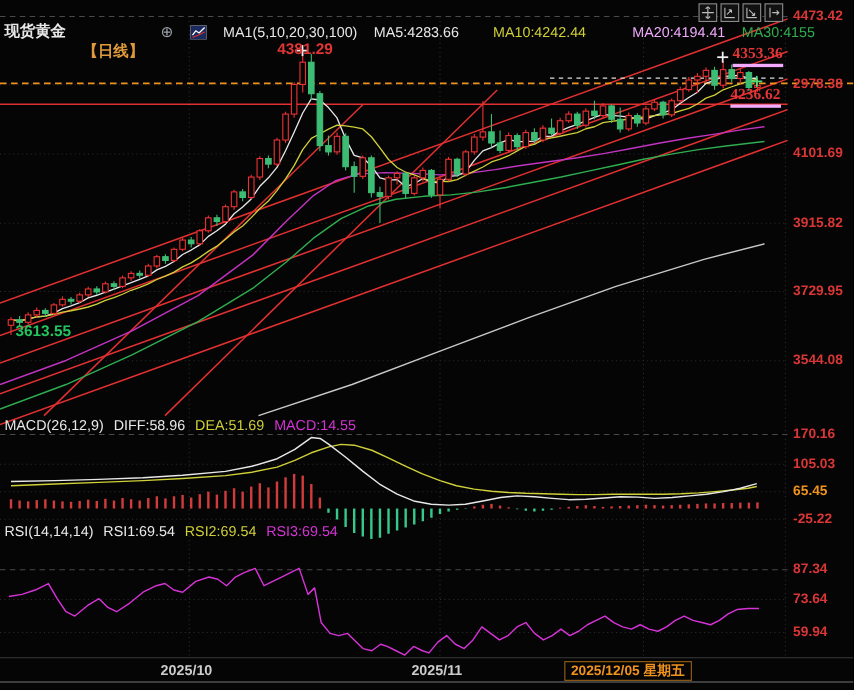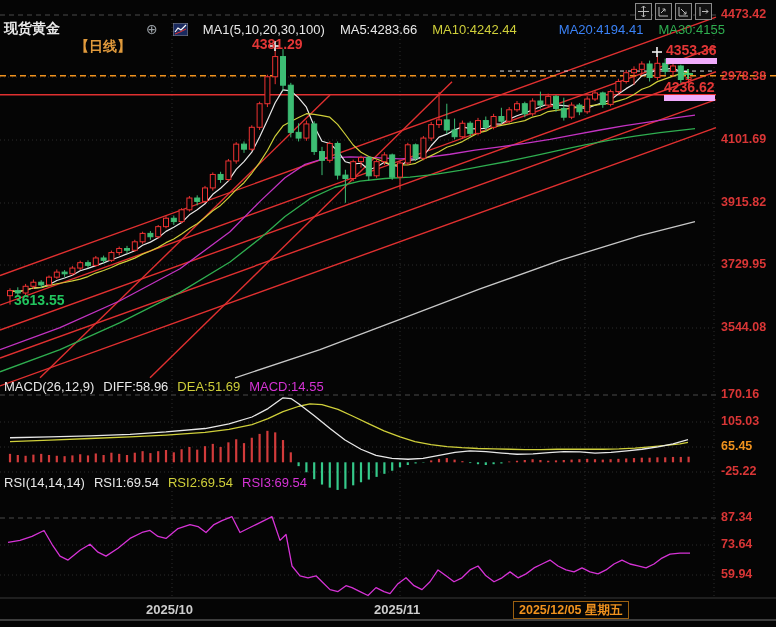--- a/index.html
+++ b/index.html
@@ -5,33 +5,33 @@
   html,body{margin:0;padding:0;background:#000;}
   .screen{position:relative;width:776px;height:627px;background:#050505;overflow:hidden;
           font-family:"Liberation Sans","DejaVu Sans",sans-serif;}
   svg#chart{position:absolute;left:0;top:0;}
   .header{position:absolute;left:4px;top:2px;display:flex;align-items:center;gap:15px;
           font-size:13px;white-space:nowrap;z-index:5;}
   .sym{color:#e8e8e8;font-weight:bold;font-size:14px;}
   .period{color:#e09a3c;font-weight:bold;font-size:14px;margin-top:36px;}
   .circ{color:#9aa0a6;font-size:14px;cursor:pointer;}
   .ma-set{color:#e8e8e8;}
-  .ma5{color:#e8e8e8;} .ma10{color:#cfcf3a;} .ma20{color:#3b82f6;padding-left:27px;} .ma30{color:#2fae50;}
+  .ma5{color:#e8e8e8;} .ma10{color:#cfcf3a;margin-left:16px;} .ma20{color:#f0abfc;padding-left:27px;} .ma30{color:#2fae50;}
   .toolbar{position:absolute;right:64px;top:3px;display:flex;gap:3px;z-index:6;}
   .tbtn{width:15px;height:15px;border:1px solid #8a8a8a;background:#111;display:flex;
         align-items:center;justify-content:center;cursor:pointer;}
   .pane-header{position:absolute;left:4px;display:flex;gap:9px;font-size:13px;z-index:5;white-space:nowrap;}
   #macdHeader{top:379px;} #rsiHeader{top:475px;}
   .wt{color:#e8e8e8;} .yt{color:#cfcf3a;} .mt{color:#d633d6;}
   .watermark{position:absolute;right:8px;bottom:16px;font-size:38px;color:#f2f2f2;
              letter-spacing:1px;z-index:4;}
   .tick{position:absolute;left:721px;font-size:12.5px;font-weight:600;color:#d93636;z-index:3;}
   .tick.hl{color:#f0921e;}
   .plabel{position:absolute;font-weight:bold;font-size:14px;z-index:4;white-space:nowrap;}
-  .plabel.ul{border-bottom:6px solid #f0abfc;}
+  .plabel.ul{border-bottom:3px solid #f0abfc;font-family:Liberation Serif, serif;}
   .xlab{position:absolute;top:602px;font-size:13px;font-weight:bold;color:#cdcdcd;z-index:4;}
   .curdate{position:absolute;top:601px;height:16px;line-height:16px;padding:0 5px;
            font-size:12.5px;font-weight:bold;color:#f0921e;border:1px solid #9a5f10;z-index:4;}
   .mini-chart-icon{display:inline-block;}
 </style>
 </head>
 <body>
 
 <div class="screen">
 

